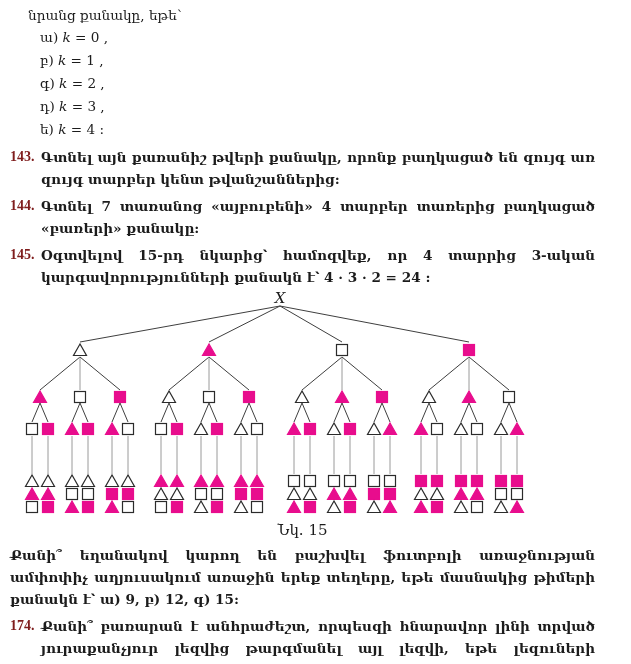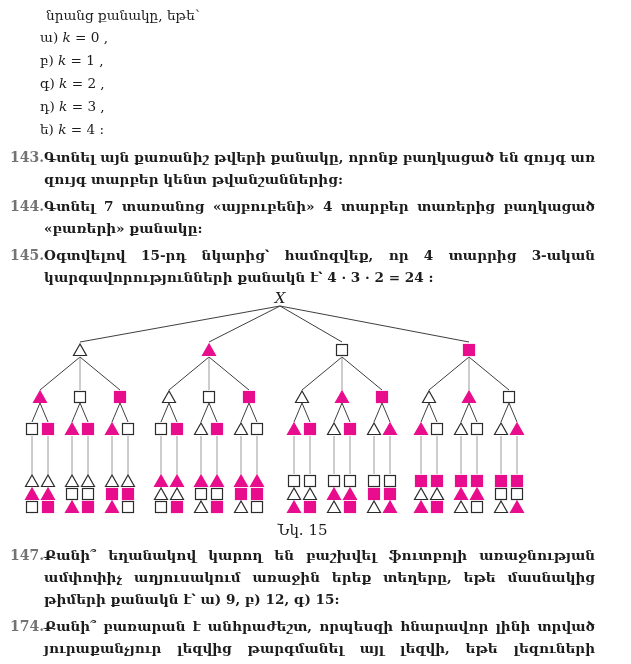--- a/index.html
+++ b/index.html
@@ -2,28 +2,28 @@
 <html><head>
 <meta charset="utf-8">
 <style>
   html,body{margin:0;padding:0;}
   body{
     width:631px;height:664px;overflow:hidden;background:#ffffff;
     font-family:"DejaVu Serif","DejaVu Sans",serif;
     color:#1c1c1c;font-size:13.6px;
   }
   .page{padding:5px 36px 0 10px;}
-  .intro-line{margin-left:36px;line-height:21px;}
+  .intro-line{margin-left:18px;line-height:21px;}
   .options-row{
     margin-left:30px;margin-right:-24px;display:flex;
     justify-content:space-between;line-height:23px;align-items:baseline;flex-direction:column;
   }
   .options-row .opt i{font-family:"DejaVu Serif",serif;}
   .problem{display:flex;margin-top:5px;line-height:22px;}
-  .problem .pnum{flex:0 0 31px;font-weight:bold;color:#737373;font-size:14px;}
+  .problem .pnum{flex:0 0 31px;font-weight:bold;color:#7f1d1d;font-size:14px;font-family:Liberation Serif, serif;}
   .problem .ptext{flex:1;text-align:justify;font-weight:bold;}
   .figure{margin:2px 0 0 0;text-align:center;}
   .figure svg{display:block;}
   .figure .caption{margin-top:7px;font-size:15px;color:#1c1c1c;}
 </style>
 </head>
 <body>
 
 <div class="page">
 
@@ -230,21 +230,20 @@
         <line x1="553" y1="146" x2="553" y2="184" stroke="#9a9a9a" stroke-width="1"></line>
         <rect x="547.5" y="185.5" width="11" height="11" fill="#e80d8d" stroke="#e80d8d" stroke-width="1.2"></rect>
         <rect x="547.5" y="198.5" width="11" height="11" fill="#ffffff" stroke="#2b2b2b" stroke-width="1.2"></rect>
         <polygon points="553,211 546.5,222.5 559.5,222.5" fill="#e80d8d" stroke="#e80d8d" stroke-width="1.2"></polygon>
       </svg>
     <div class="caption">Նկ. 15</div>
   </div>
 
 
   <div class="problem">
-    <span class="pnum">147.</span>
     <div class="ptext">Քանի՞ եղանակով կարող են բաշխվել ֆուտբոլի առաջնության ամփոփիչ աղյուսակում առաջին երեք տեղերը, եթե մասնակից թիմերի քանակն է՝ ա) 9, բ) 12, գ) 15:</div>
   </div>
 
   <div class="problem">
     <span class="pnum">174.</span>
     <div class="ptext">Քանի՞ բառարան է անհրաժեշտ, որպեսզի հնարավոր լինի տրված յուրաքանչյուր լեզվից թարգմանել այլ լեզվի, եթե լեզուների քանակն է՝ ա) 3, բ) 6, գ) 8:</div>
   </div>
 
   <div class="problem">
     <span class="pnum">149.</span>

